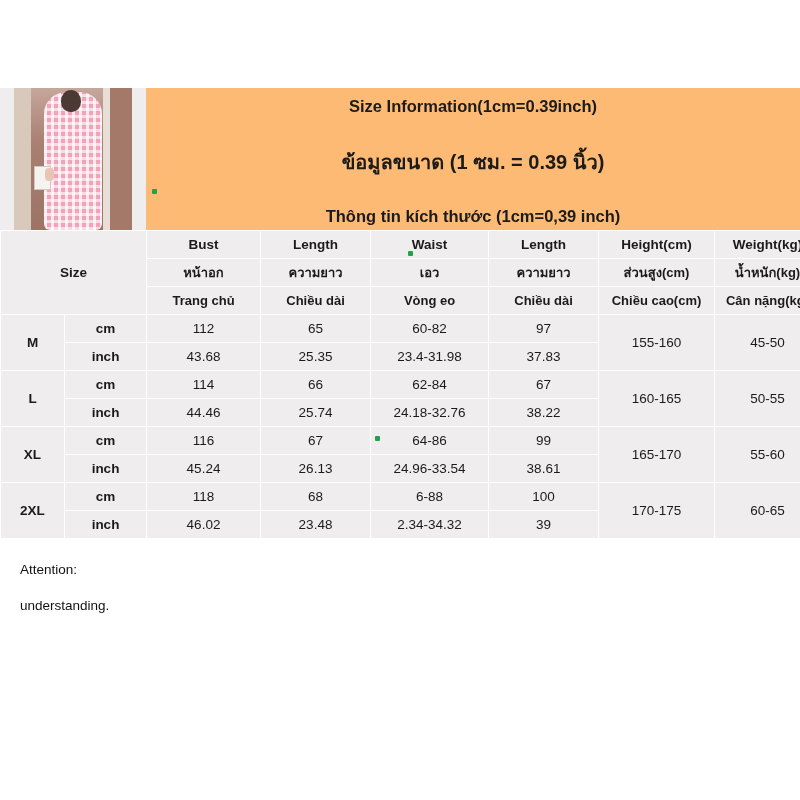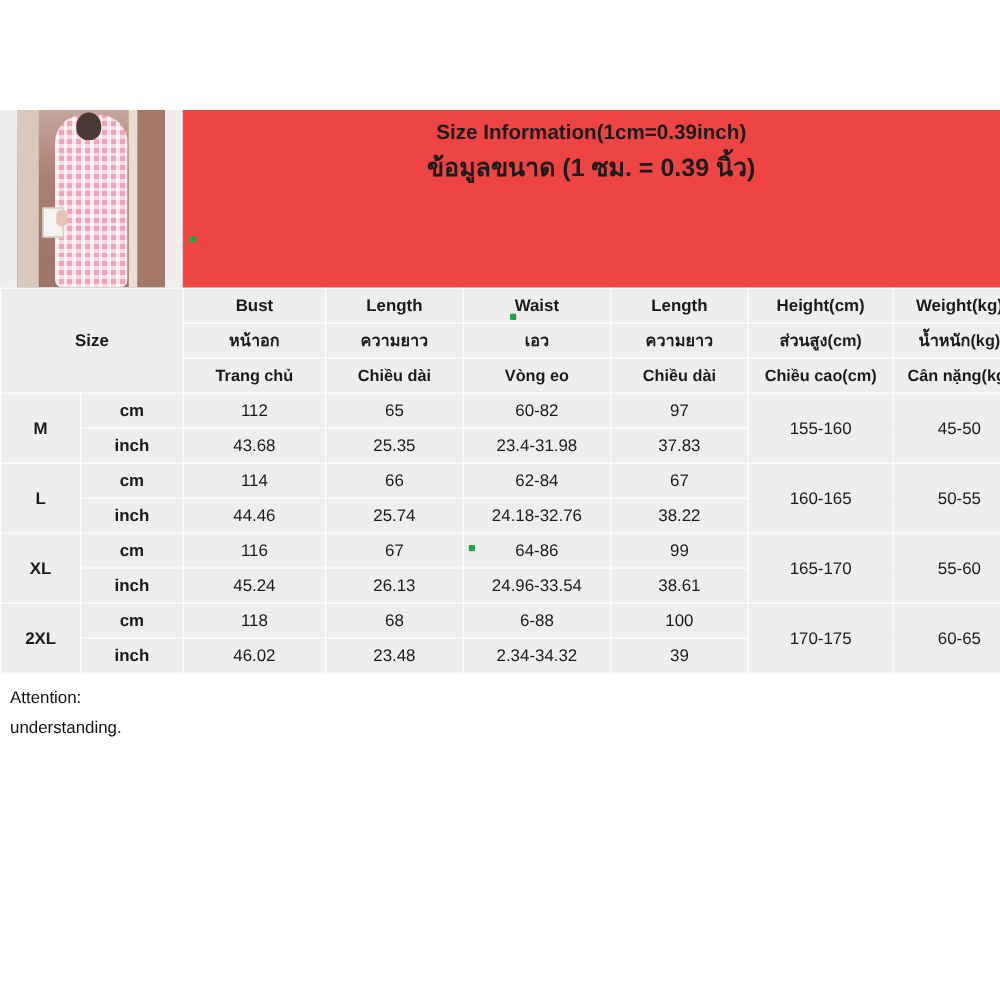--- a/index.html
+++ b/index.html
@@ -102,25 +102,25 @@
     left: 31px;
     top: 80px;
     width: 9px;
     height: 13px;
     background: #e8c4b6;
     border-radius: 4px;
   }
 
   .title-cell {
     flex: 1 1 auto;
-    background: #ef4444;
+    background: #fdba74;
     display: flex;
     flex-direction: column;
     align-items: center;
-    justify-content: flex-start;
+    justify-content: space-between;
     padding-top: 6px;
     box-sizing: border-box;
   }
   .title-line {
     font-size: 16.5px;
     font-weight: bold;
     line-height: 1.55;
     color: #1b1b1b;
     text-align: center;
     white-space: nowrap;
@@ -177,21 +177,21 @@
   .c-weight { width: 106px; }
 
   
   .attention {
     width: 800px;
     background: #ffffff;
     padding: 5px 4px 6px 4px;
     box-sizing: border-box;
   }
   .attention p {
-    margin: 4px;
+    margin: 16px;
     font-size: 13.5px;
     line-height: 1.45;
     color: #111111;
   }
 
   
   .artifact {
     position: absolute;
     width: 5px;
     height: 5px;
@@ -213,20 +213,21 @@
           <div class="wall-right"></div>
           <div class="figure"></div>
           <div class="head"></div>
           <div class="tag"></div>
           <div class="hand"></div>
         </div>
       </div>
       <div class="title-cell">
         <div class="title-line">Size Information(1cm=0.39inch)</div>
         <div class="title-line thai">ข้อมูลขนาด (1 ซม. = 0.39 นิ้ว)</div>
+        <div class="title-line">Thông tin kích thước (1cm=0,39 inch)</div>
       </div>
     </div>
 
     <table class="size-table">
       <colgroup>
         <col style="width:64px">
         <col style="width:82px">
         <col class="c-bust">
         <col class="c-length">
         <col class="c-waist">

